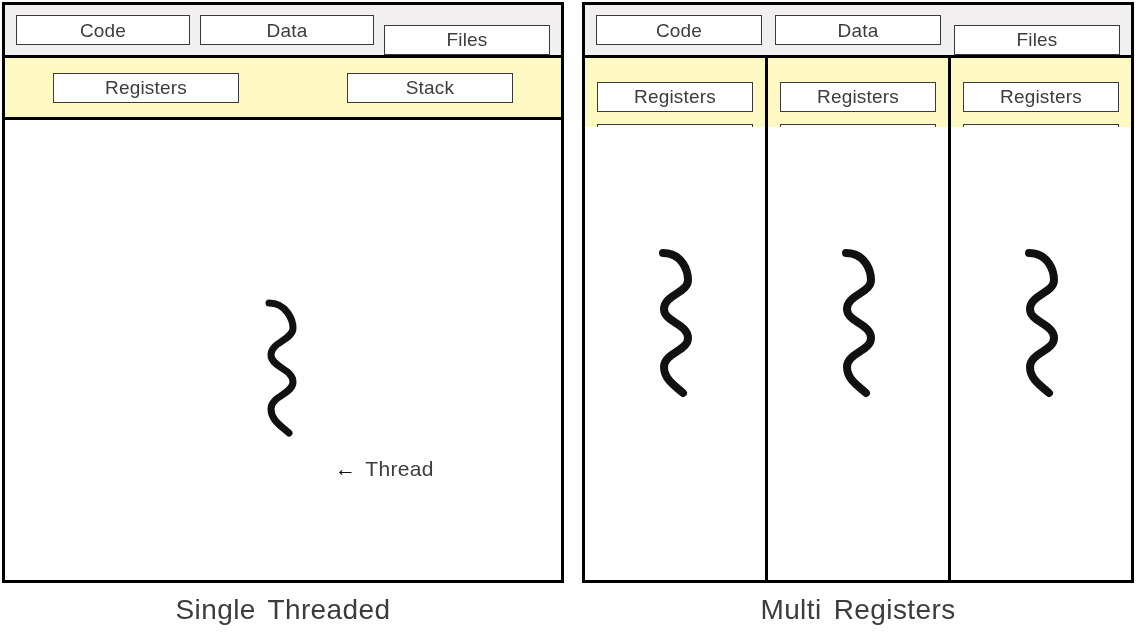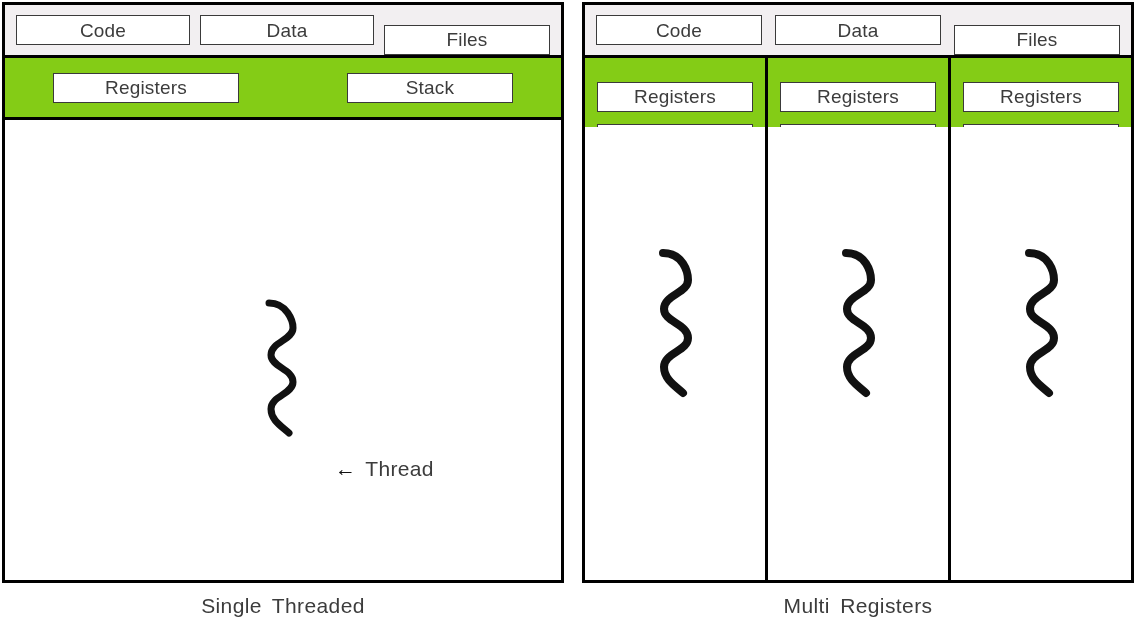--- a/index.html
+++ b/index.html
@@ -45,21 +45,21 @@
     display: flex;
     align-items: center;
     justify-content: space-between;
     padding: 0 11px;
   }
 
   
   .thread-band {
     position: absolute;
     left: 0; right: 0;
-    background: #84cc16;
+    background: #fef9c3;
     border-bottom: 3px solid #000000;
     box-sizing: border-box;
   }
   .thread-band-left {
     top: 53px;
     height: 62px;
     display: flex;
     align-items: center;
     justify-content: space-between;
     padding: 0 48px;
@@ -146,21 +146,21 @@
   .thread-label .arrow {
     font-size: 21px;
     margin-right: 9px;
     color: #111111;
   }
 
   
   .caption {
     position: absolute;
     top: 594px;
-    font-size: 21px;
+    font-size: 28px;
     color: #3c3c3c;
     text-align: center;
     letter-spacing: 0.4px;
     word-spacing: 4px;
   }
   .caption-left  { left: 2px;   width: 562px; }
   .caption-right { left: 582px; width: 552px; }
 </style>
 </head>
 <body>

